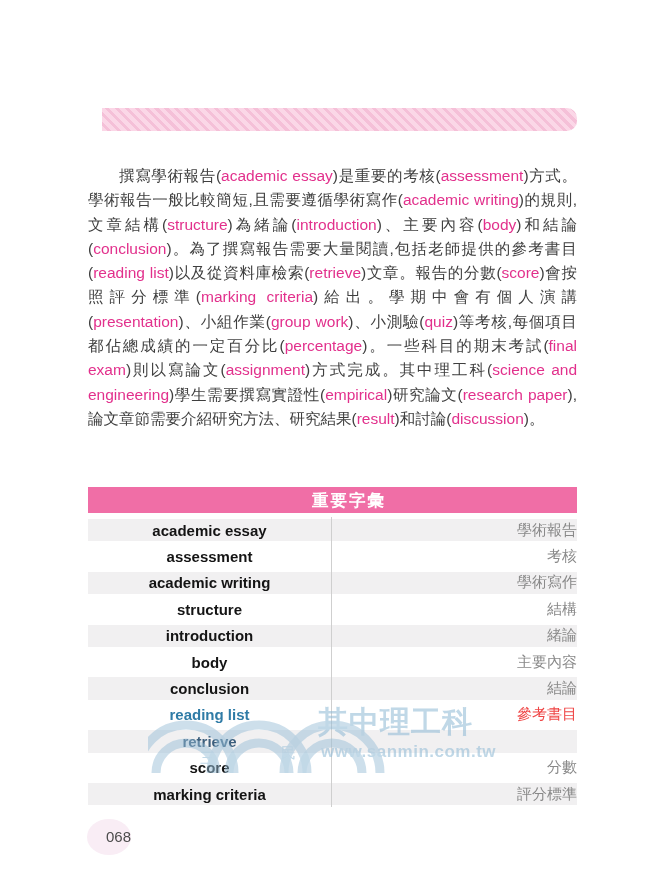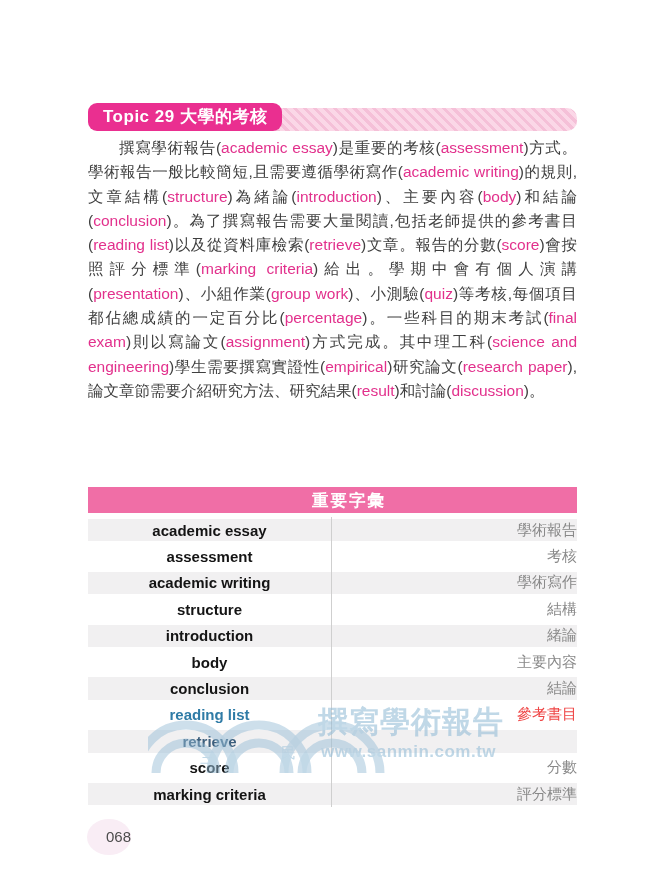--- a/index.html
+++ b/index.html
@@ -20,21 +20,21 @@
   }
   .topic-box{
     position:absolute;left:0;top:0;height:28px;
     padding:0 15px;border-radius:9px;
     background:var(--topic_box);
     color:#ffffff;font-weight:bold;font-size:17px;line-height:28px;
     white-space:nowrap;letter-spacing:0.5px;
   }
   
   .paragraph{
-    position:absolute;left:88px;top:136px;width:489px;
+    position:absolute;left:88px;top:164px;width:489px;
     font-size:15.5px;line-height:24.3px;
     color:var(--body_text);
     text-align:justify;text-indent:2em;
   }
   .paragraph .en{color:var(--en_term);}
   .paragraph .zh{color:var(--body_text);}
   
   .vocab{position:absolute;left:88px;top:487px;width:489px;}
   .vocab-header{
     height:26px;background:var(--table_header);
@@ -73,21 +73,20 @@
     color:#4c4c4c;font-size:15px;line-height:36px;text-align:right;
   }
 </style>
 </head>
 <body>
 
 <div class="page">
 
   <div class="topic-header">
     <div class="topic-band"></div>
-    <div class="topic-box">Topic 29 大學的考核</div>
   </div>
 
   <div class="paragraph"><span class="zh">撰寫學術報告(</span><span class="en">academic essay</span><span class="zh">)是重要的考核(</span><span class="en">assessment</span><span class="zh">)方式。學術報告一般比較簡短,且需要遵循學術寫作(</span><span class="en">academic writing</span><span class="zh">)的規則,文章結構(</span><span class="en">structure</span><span class="zh">)為緒論(</span><span class="en">introduction</span><span class="zh">)、主要內容(</span><span class="en">body</span><span class="zh">)和結論(</span><span class="en">conclusion</span><span class="zh">)。為了撰寫報告需要大量閱讀,包括老師提供的參考書目(</span><span class="en">reading list</span><span class="zh">)以及從資料庫檢索(</span><span class="en">retrieve</span><span class="zh">)文章。報告的分數(</span><span class="en">score</span><span class="zh">)會按照評分標準(</span><span class="en">marking criteria</span><span class="zh">)給出。學期中會有個人演講(</span><span class="en">presentation</span><span class="zh">)、小組作業(</span><span class="en">group work</span><span class="zh">)、小測驗(</span><span class="en">quiz</span><span class="zh">)等考核,每個項目都佔總成績的一定百分比(</span><span class="en">percentage</span><span class="zh">)。一些科目的期末考試(</span><span class="en">final exam</span><span class="zh">)則以寫論文(</span><span class="en">assignment</span><span class="zh">)方式完成。其中理工科(</span><span class="en">science and engineering</span><span class="zh">)學生需要撰寫實證性(</span><span class="en">empirical</span><span class="zh">)研究論文(</span><span class="en">research paper</span><span class="zh">),論文章節需要介紹研究方法、研究結果(</span><span class="en">result</span><span class="zh">)和討論(</span><span class="en">discussion</span><span class="zh">)。</span></div>
 
   <div class="vocab">
     <div class="vocab-header">重要字彙</div>
     <div class="vocab-body">
       <div class="col-divider"></div>
     <div class="vrow alt">
           <div class="cell-en">academic essay</div>
@@ -141,19 +140,19 @@
         <path d="M -10 75 A 48 48 0 0 1 86 75"></path>
         <path d="M 8 75 A 30 30 0 0 1 68 75"></path>
         <path d="M 63 75 A 48 48 0 0 1 159 75"></path>
         <path d="M 81 75 A 30 30 0 0 1 141 75"></path>
         <path d="M 136 75 A 48 48 0 0 1 232 75"></path>
         <path d="M 154 75 A 30 30 0 0 1 214 75"></path>
       </g>
     </svg>
     <span class="wm-char c0">三</span>
     <span class="wm-char c1">民</span>
-    <div class="wm-store">撰寫學術報告</div>
+    <div class="wm-store">其中理工科</div>
     <div class="wm-url">www.sanmin.com.tw</div>
   </div>
 
   <div class="page-number">068</div>
 
 </div>
 
 </body></html>

